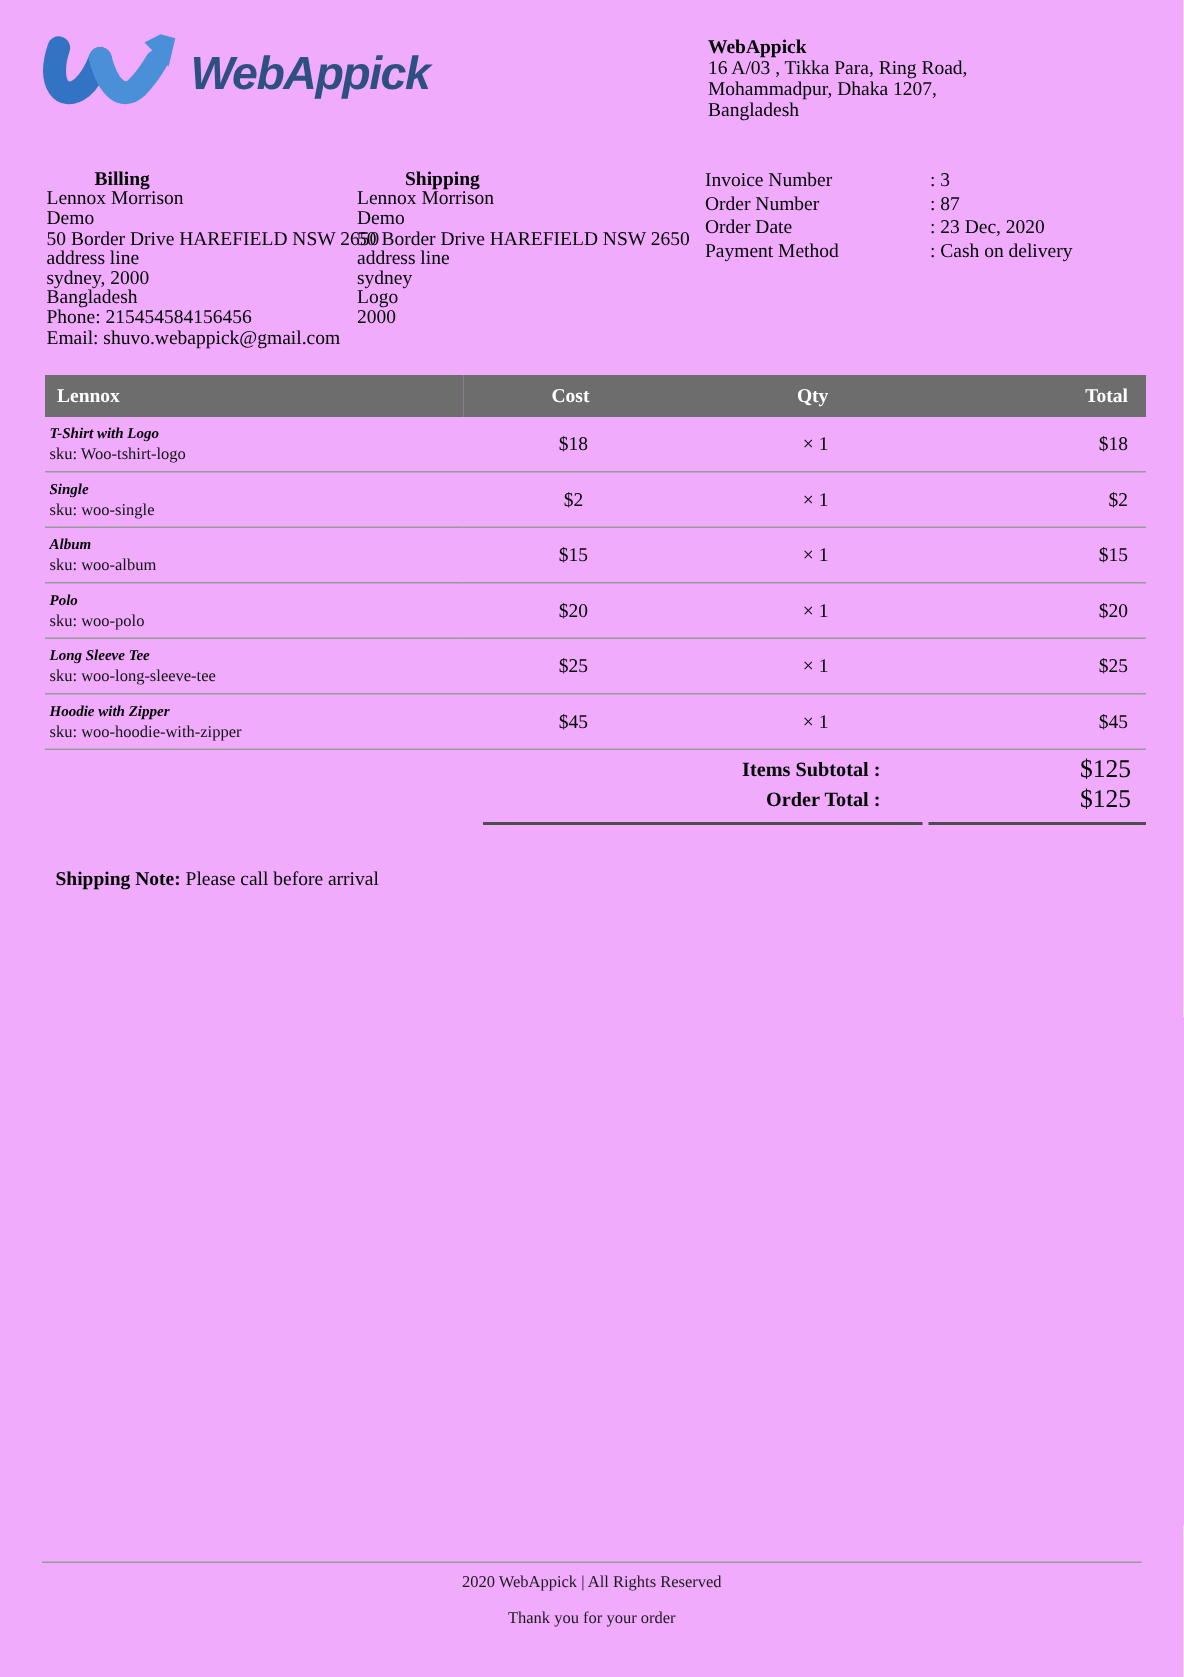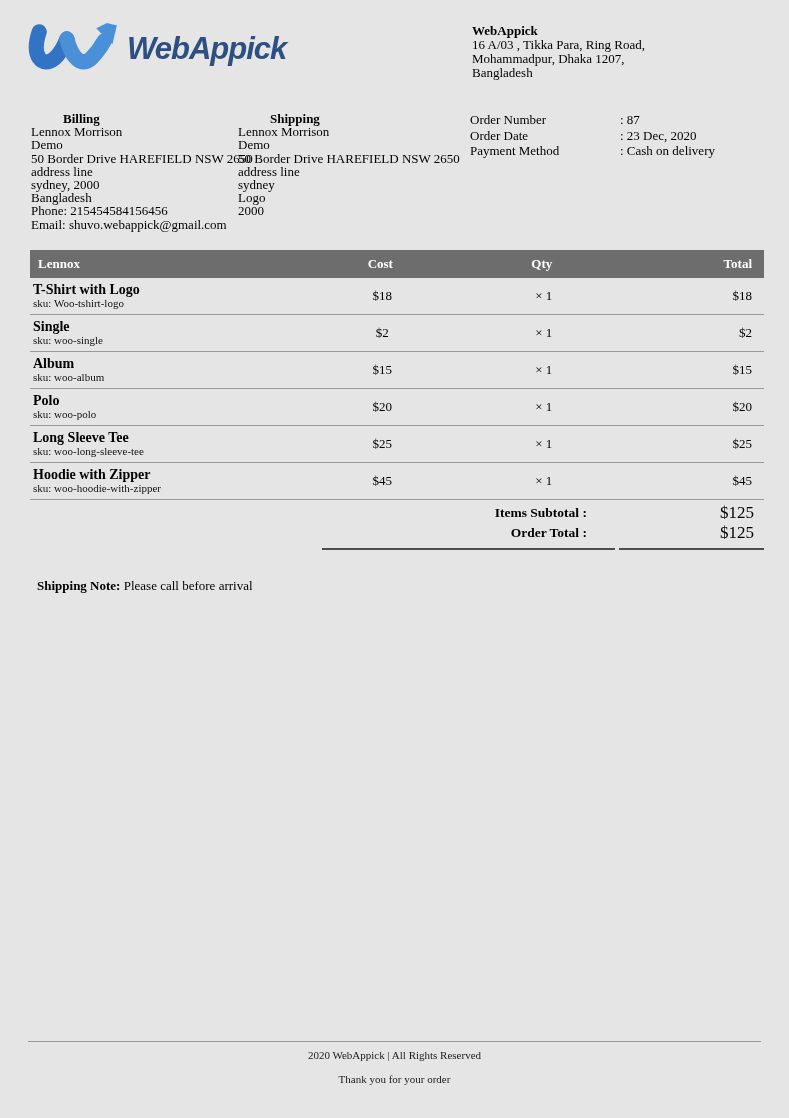--- a/index.html
+++ b/index.html
@@ -5,21 +5,21 @@
   * { margin: 0; padding: 0; box-sizing: border-box; }
   html, body { background: #ffffff; }
   body {
     font-family: "Liberation Serif", "DejaVu Serif", serif;
     color: #000;
   }
   .page {
     position: relative;
     width: 789px;
     height: 1118px;
-    background: #e5e5e5;
+    background: #f0abfc;
     overflow: hidden;
   }
 
   
   .logo-row {
     position: absolute;
     left: 28px;
     top: 22px;
     display: flex;
     align-items: center;
@@ -70,21 +70,21 @@
     font-weight: bold;
     font-size: 13px;
     padding: 6px 12px 6px 8px;
     height: 26px;
   }
   .th-product { text-align: left; padding-left: 8px !important; }
   .th-cost, .th-qty { text-align: center; }
   .th-total { text-align: right; }
   .items tbody td { border-bottom: 1px solid #999; vertical-align: middle; }
   .td-product { padding: 4px 0 4px 3px; }
-  .pname { font-weight: bold; font-size: 14px; line-height: 15px; }
+  .pname { font-weight: bold; font-size: 10px; line-height: 15px; font-style: italic; }
   .sku { font-size: 11px; line-height: 13px; color: #111; }
   .td-cost, .td-qty { text-align: center; }
   .td-total { text-align: right; padding-right: 12px; }
 
   
   .totals {
     position: absolute;
     left: 322px;
     top: 490px;
     width: 442px;
@@ -145,20 +145,24 @@
     <div>Demo</div>
     <div>50 Border Drive HAREFIELD NSW 2650</div>
     <div>address line</div>
     <div>sydney</div>
     <div>Logo</div>
     <div>2000</div>
   </div>
 
   <div class="invoice-meta">
     <div class="meta-row">
+      <div class="meta-label">Invoice Number</div>
+      <div class="meta-value">: 3</div>
+    </div>
+    <div class="meta-row">
       <div class="meta-label">Order Number</div>
       <div class="meta-value">: 87</div>
     </div>
     <div class="meta-row">
       <div class="meta-label">Order Date</div>
       <div class="meta-value">: 23 Dec, 2020</div>
     </div>
     <div class="meta-row">
       <div class="meta-label">Payment Method</div>
       <div class="meta-value">: Cash on delivery</div>

